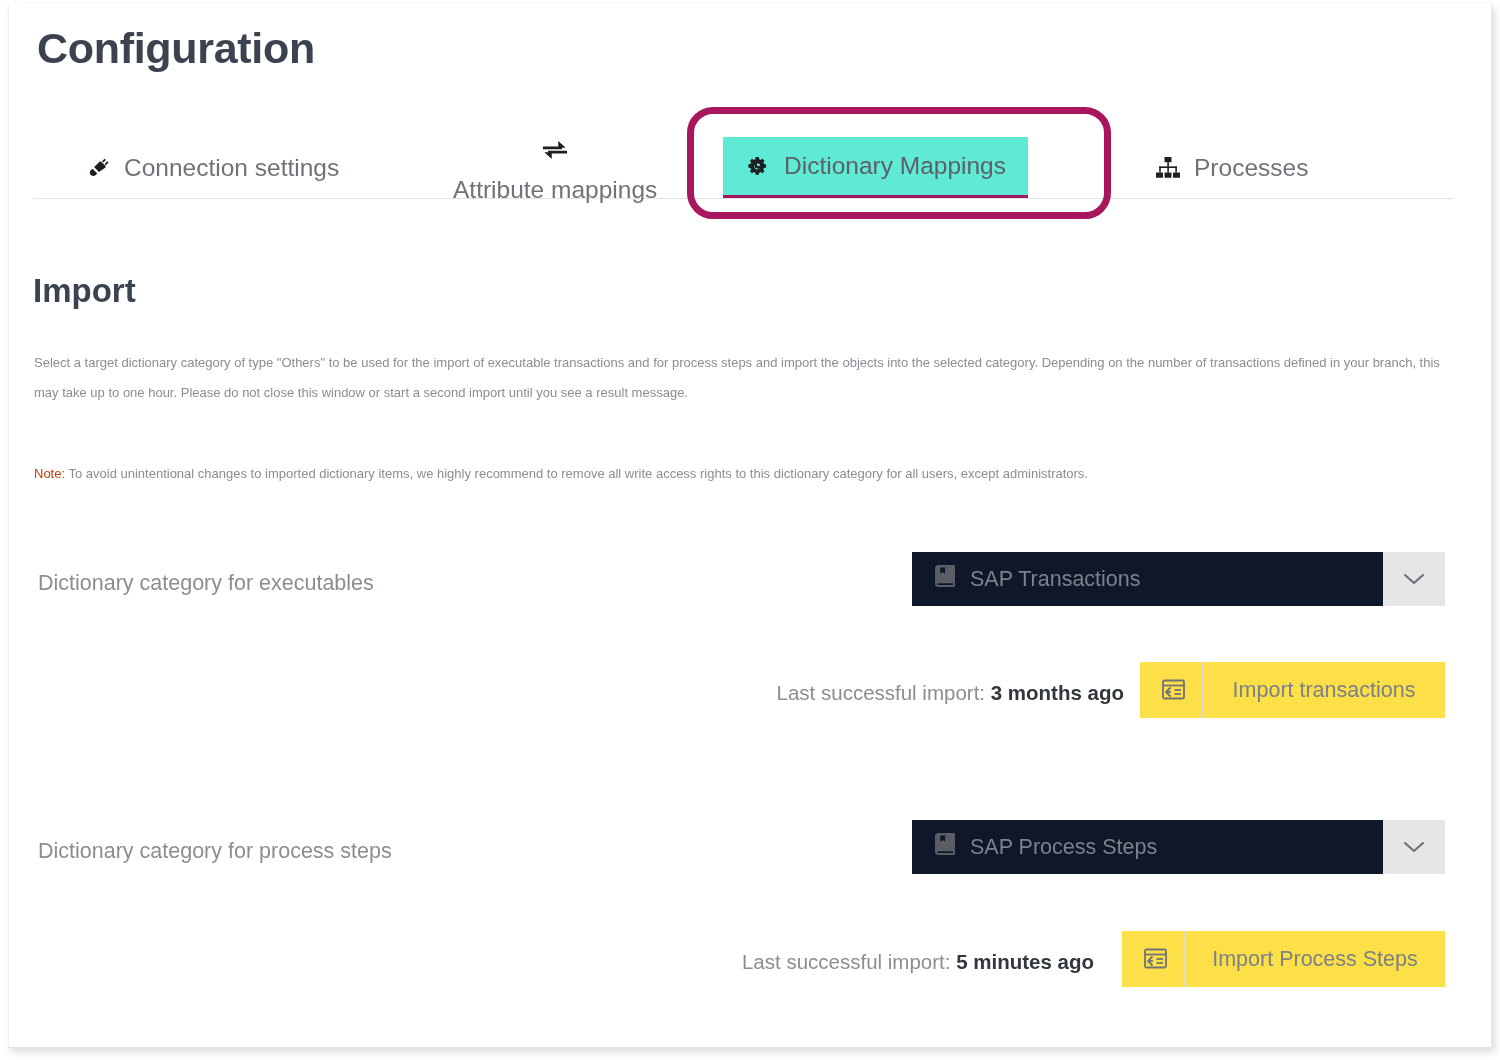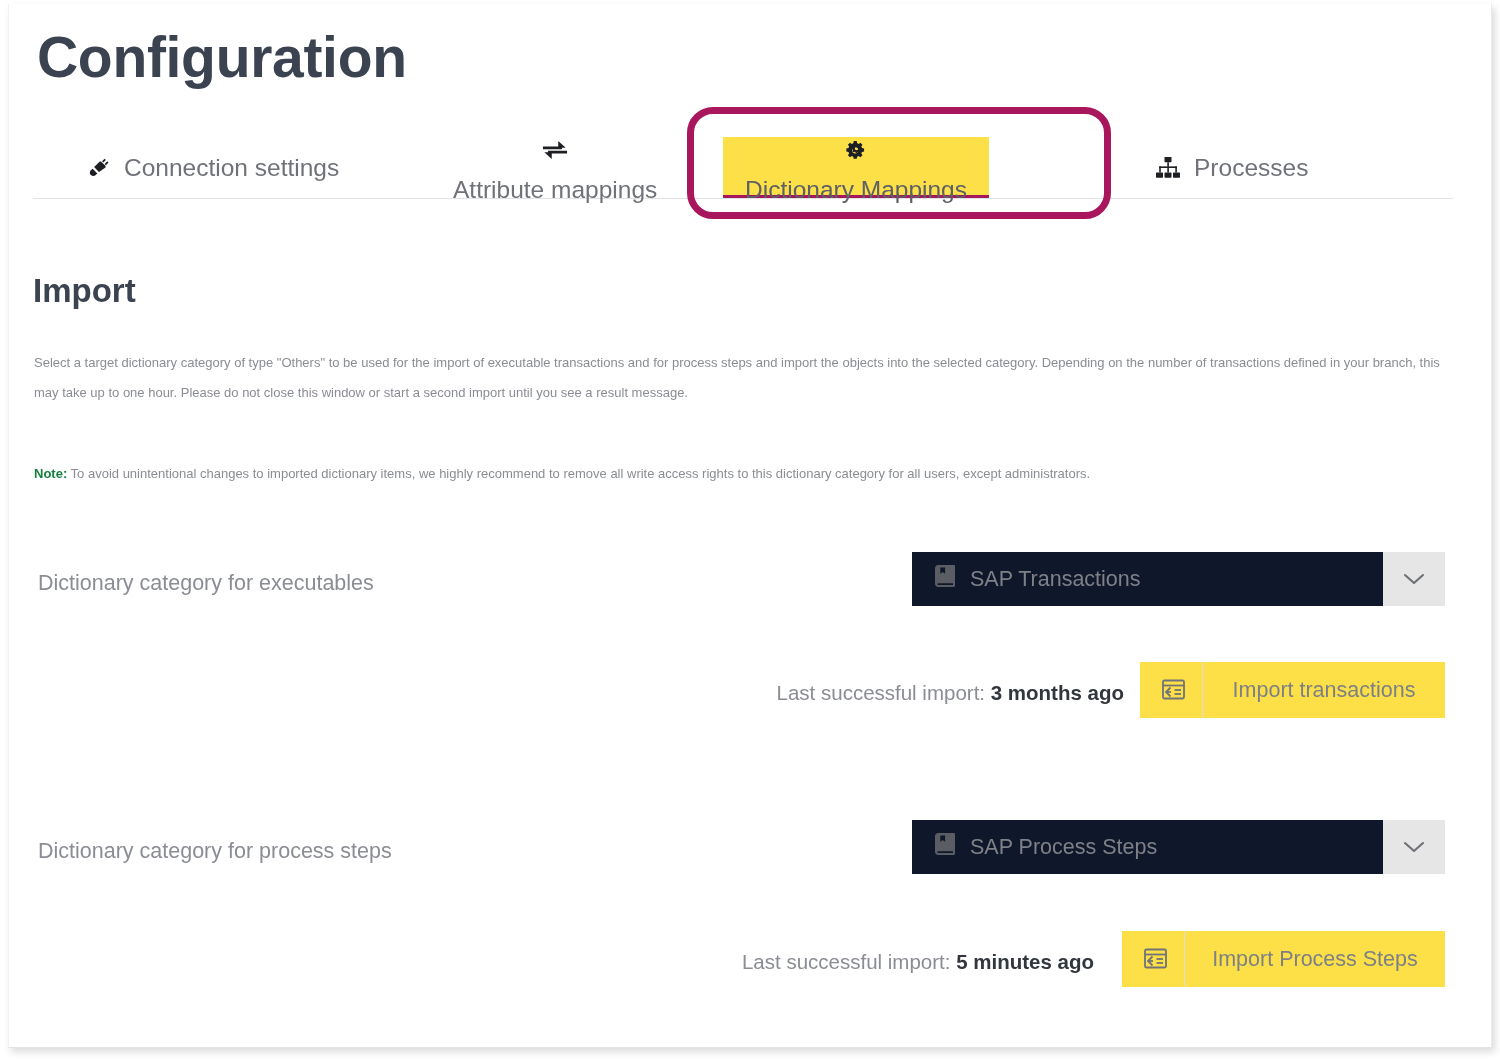--- a/index.html
+++ b/index.html
@@ -27,21 +27,21 @@
     border-bottom: 1px solid #e2e2e3;
     border-left: 1px solid #f2f2f3;
     box-shadow: 3px 4px 7px rgba(60,60,60,0.18);
   }
 
   
   .page-title {
     position: absolute;
     left: 28px;
     top: 20px;
-    font-size: 57px;
+    font-size: 43px;
     font-weight: bold;
     color: #3c4350;
     letter-spacing: -0.3px;
     white-space: nowrap;
   }
 
   
   .tabbar {
     position: absolute;
     left: 24px;
@@ -60,23 +60,22 @@
     gap: 13px;
     padding: 0 22px;
     box-sizing: border-box;
     white-space: nowrap;
     color: #6f7278;
     font-size: 24.5px;
     cursor: pointer;
   }
   .tab .tab-label { color: #6f7278; }
   .tab.active {
-    background: #fde047;
+    background: #5eead4;
     border-bottom: 3px solid #a4175c;
-    flex-direction: column;
   }
   .tab.active .tab-label { color: #5d6067; }
 
   .tab-icon {
     display: inline-flex;
     align-items: center;
     justify-content: center;
     width: 26px;
     height: 26px;
     flex: 0 0 auto;
@@ -111,22 +110,22 @@
     position: absolute;
     left: 25px;
     width: 1415px;
     font-size: 13px;
     line-height: 30px;
     color: #8a8d93;
   }
   .desc.p1 { top: 344px; }
   .desc.p2 { top: 455px; }
   .desc .note-lead {
-    color: #15803d;
-    font-weight: bold;
+    color: #c2410c;
+    font-weight: normal;
   }
 
   
   .field-label {
     position: absolute;
     font-size: 21.5px;
     color: #8a8d93;
     left: 29px;
     white-space: nowrap;
   }

